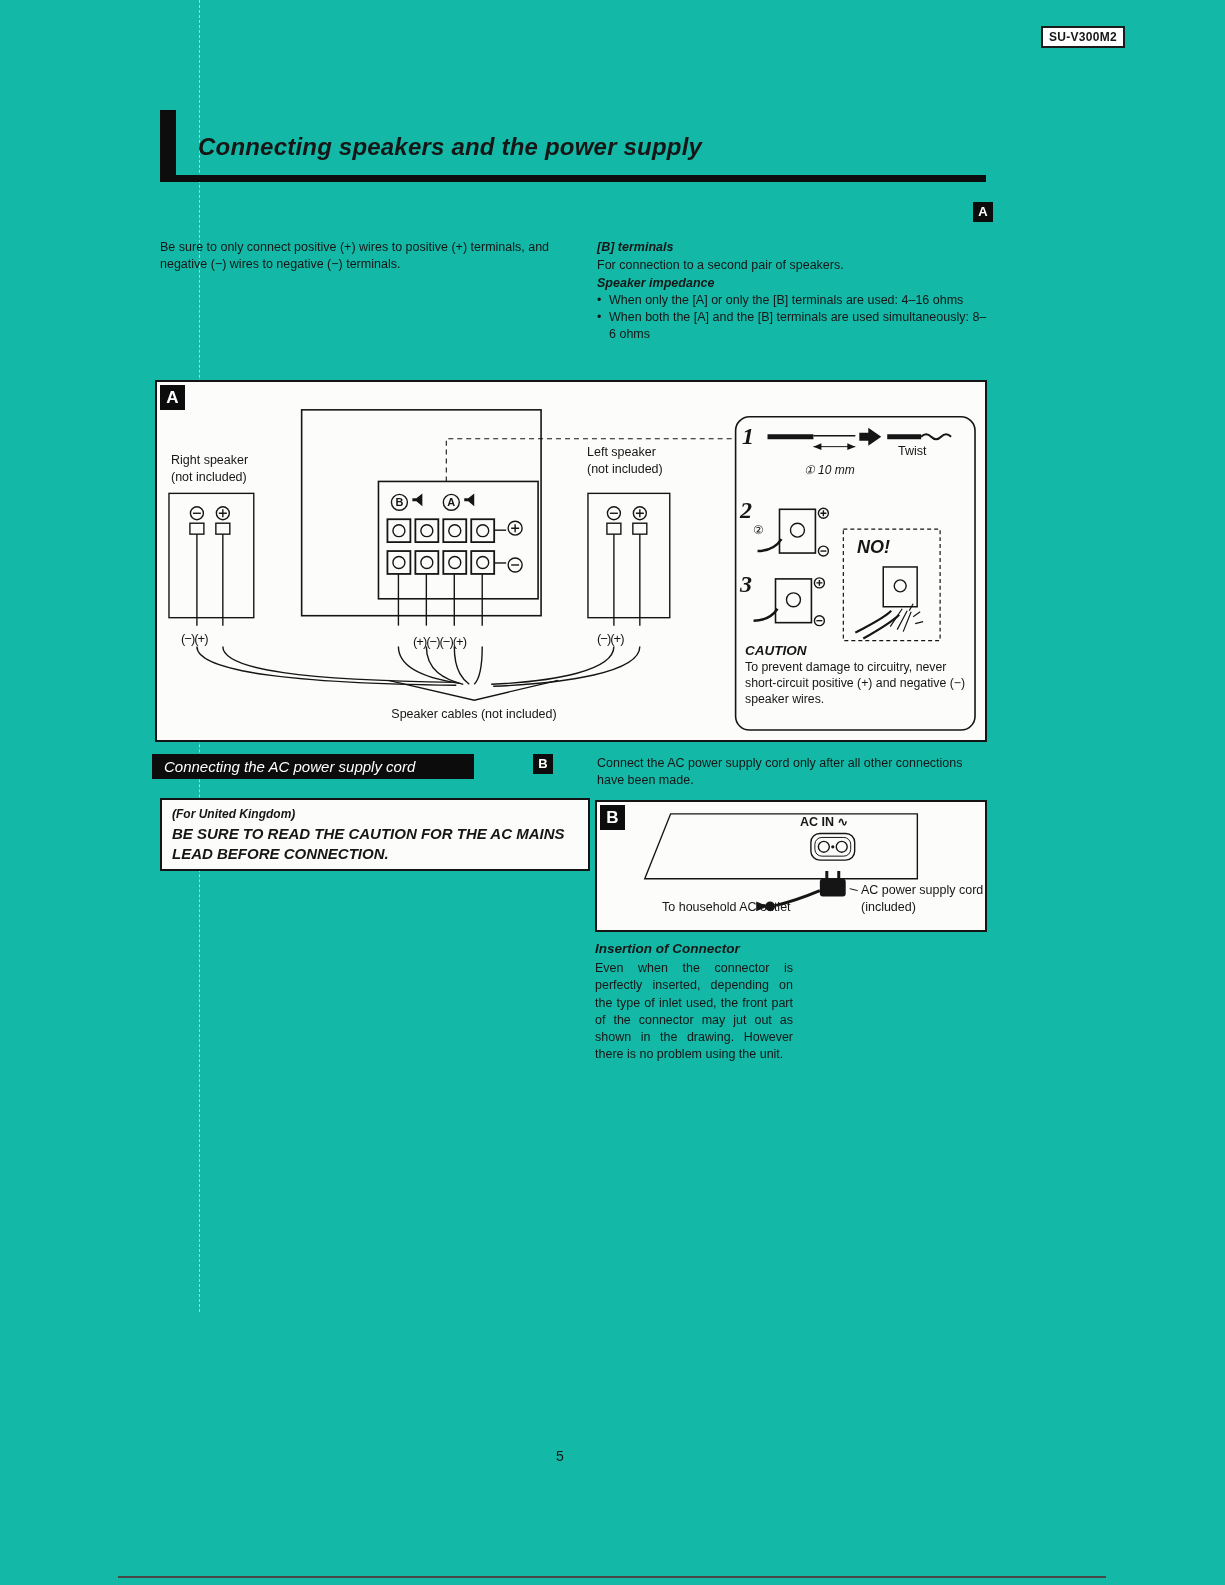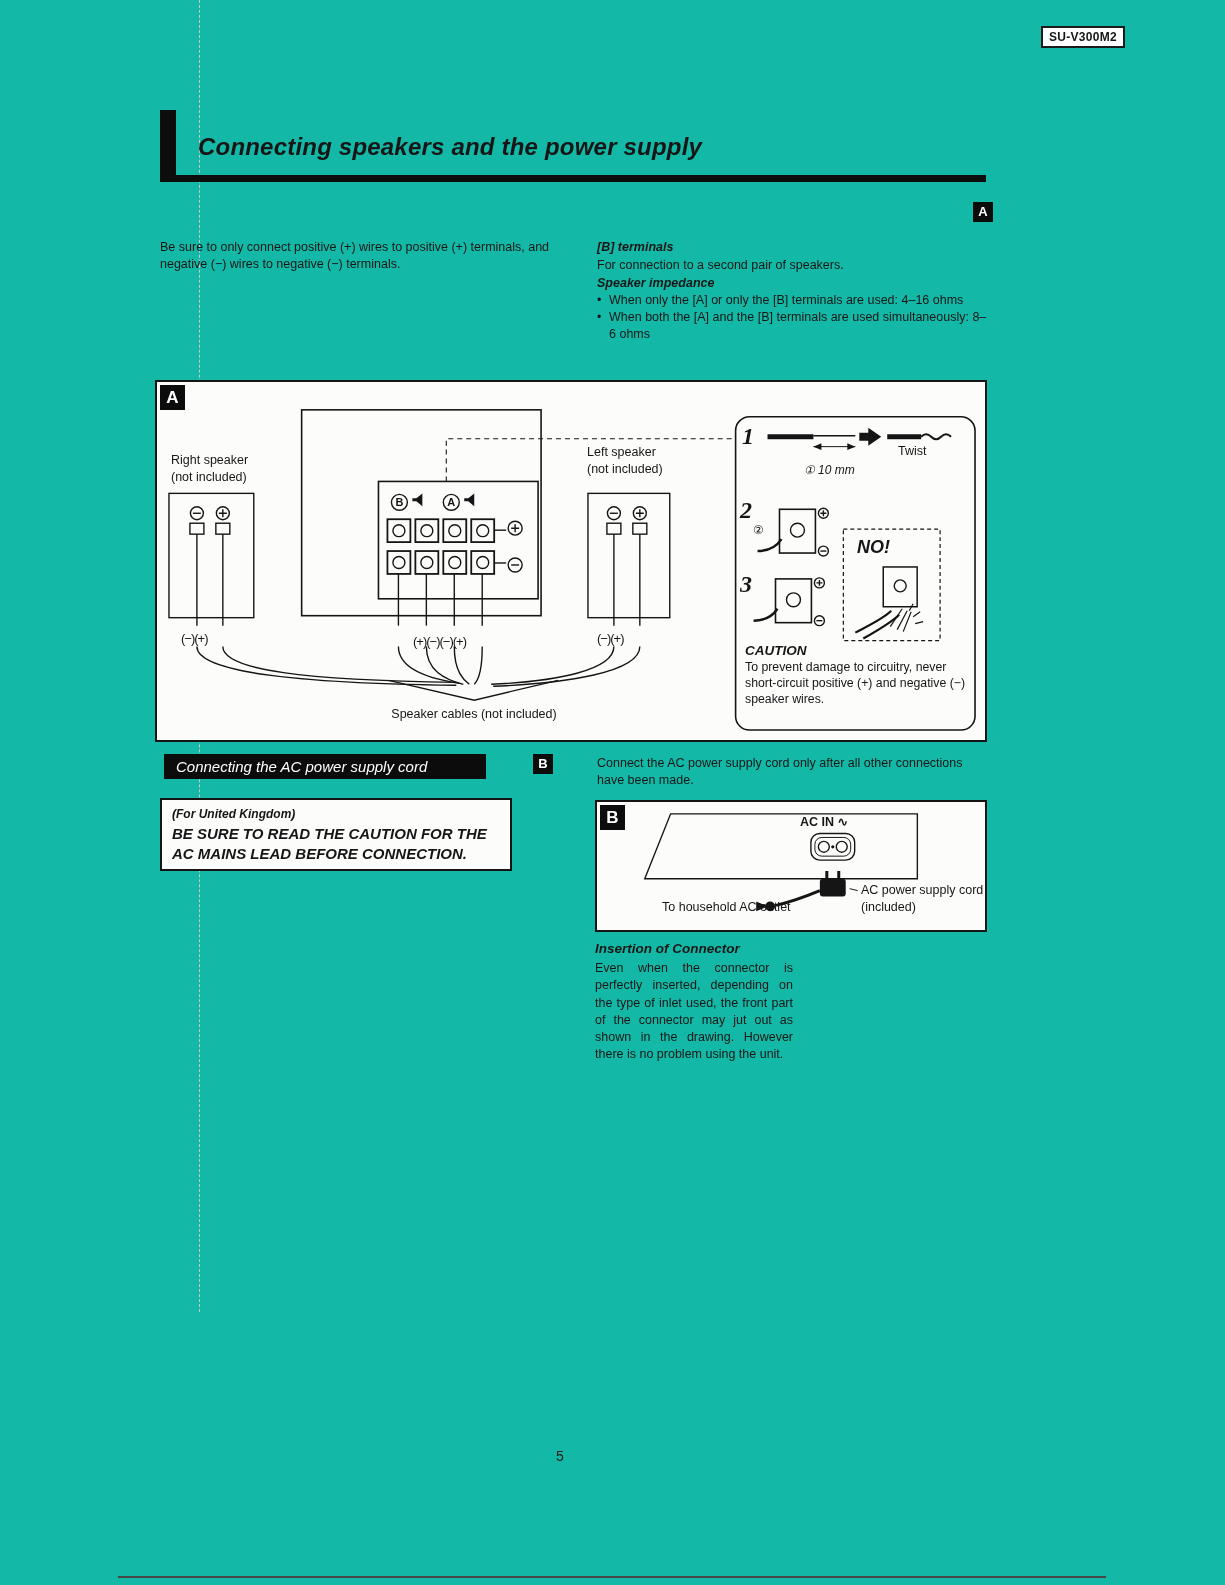--- a/index.html
+++ b/index.html
@@ -21,21 +21,21 @@
   .model-badge{left:1041px; top:26px; border:2px solid #1b1b1b; font-weight:bold; font-size:12px; padding:1px 6px; letter-spacing:.3px; background:#fff;}
 
   
   .title-tick{left:160px; top:110px; width:16px; height:72px; background:#0d0d0d;}
   .page-title{left:198px; top:131px; font-size:24px; font-weight:bold; font-style:italic; letter-spacing:.2px;}
   .title-rule{left:160px; top:175px; width:826px; height:7px; background:#0d0d0d;}
 
   
   .sec-header{background:#0c0c0c; color:#fff; font-style:italic; font-size:15px; height:25px; line-height:25px; padding-left:12px; box-sizing:border-box;}
   .sec-header-a{left:160px; top:202px; width:806px;}
-  .sec-header-b{left:164px; top:754px; width:322px;}
+  .sec-header-b{left:152px; top:754px; width:322px;}
   .sec-tag{background:#0c0c0c; color:#fff; font-weight:bold; font-size:13px; width:20px; height:20px; line-height:20px; text-align:center;}
   .sec-tag-a{left:973px; top:202px;}
   .sec-tag-b{left:533px; top:754px;}
 
   
   .intro{left:160px; top:239px; width:402px;}
   .col-right-top{left:597px; top:239px; width:393px;}
   .col-right-top p{margin-bottom:1px;}
   .bullets{margin:0; padding:0; list-style:none;}
   .bullets li{position:relative; padding-left:12px;}
@@ -63,21 +63,21 @@
   .fa-step3{left:583px; top:186px;}
   .fa-10mm{left:647px; top:80px; font-size:12px;font-style:italic;}
   .fa-twist{left:741px; top:61px; font-size:12.5px;}
   .fa-mark2{left:596px; top:140px; font-size:12px;}
   .fa-no{left:700px; top:153px; font-weight:bold; font-style:italic; font-size:18px;}
   .fa-caution-title{left:588px; top:260px; font-weight:bold; font-style:italic; font-size:13.5px;}
   .fa-caution-text{left:588px; top:278px; width:226px; font-size:12.3px; line-height:1.3;}
 
   
   .ac-note{left:597px; top:755px; width:392px;}
-  .uk-box{left:160px; top:798px; width:352px; min-height:64px; border:2px solid #141414; padding:6px 10px; box-sizing:border-box; background:#fcfcfb;}
+  .uk-box{left:160px; top:798px; width:430px; min-height:64px; border:2px solid #141414; padding:6px 10px; box-sizing:border-box; background:#fcfcfb;}
   .uk-title{font-weight:bold; font-style:italic; font-size:12px;}
   .uk-text{font-weight:bold; font-style:italic; font-size:15px; line-height:1.3; margin-top:2px;}
 
   
   .fb-acin{left:203px; top:12px; font-size:12.5px;font-weight:bold;}
   .fb-outlet{left:28px; top:97px; font-size:12.5px;margin-left:37px;}
   .fb-cord{left:264px; top:80px; font-size:12.5px;}
 
   
   .insertion-title{left:595px; top:940px; font-weight:bold; font-style:italic; font-size:13.5px;}

